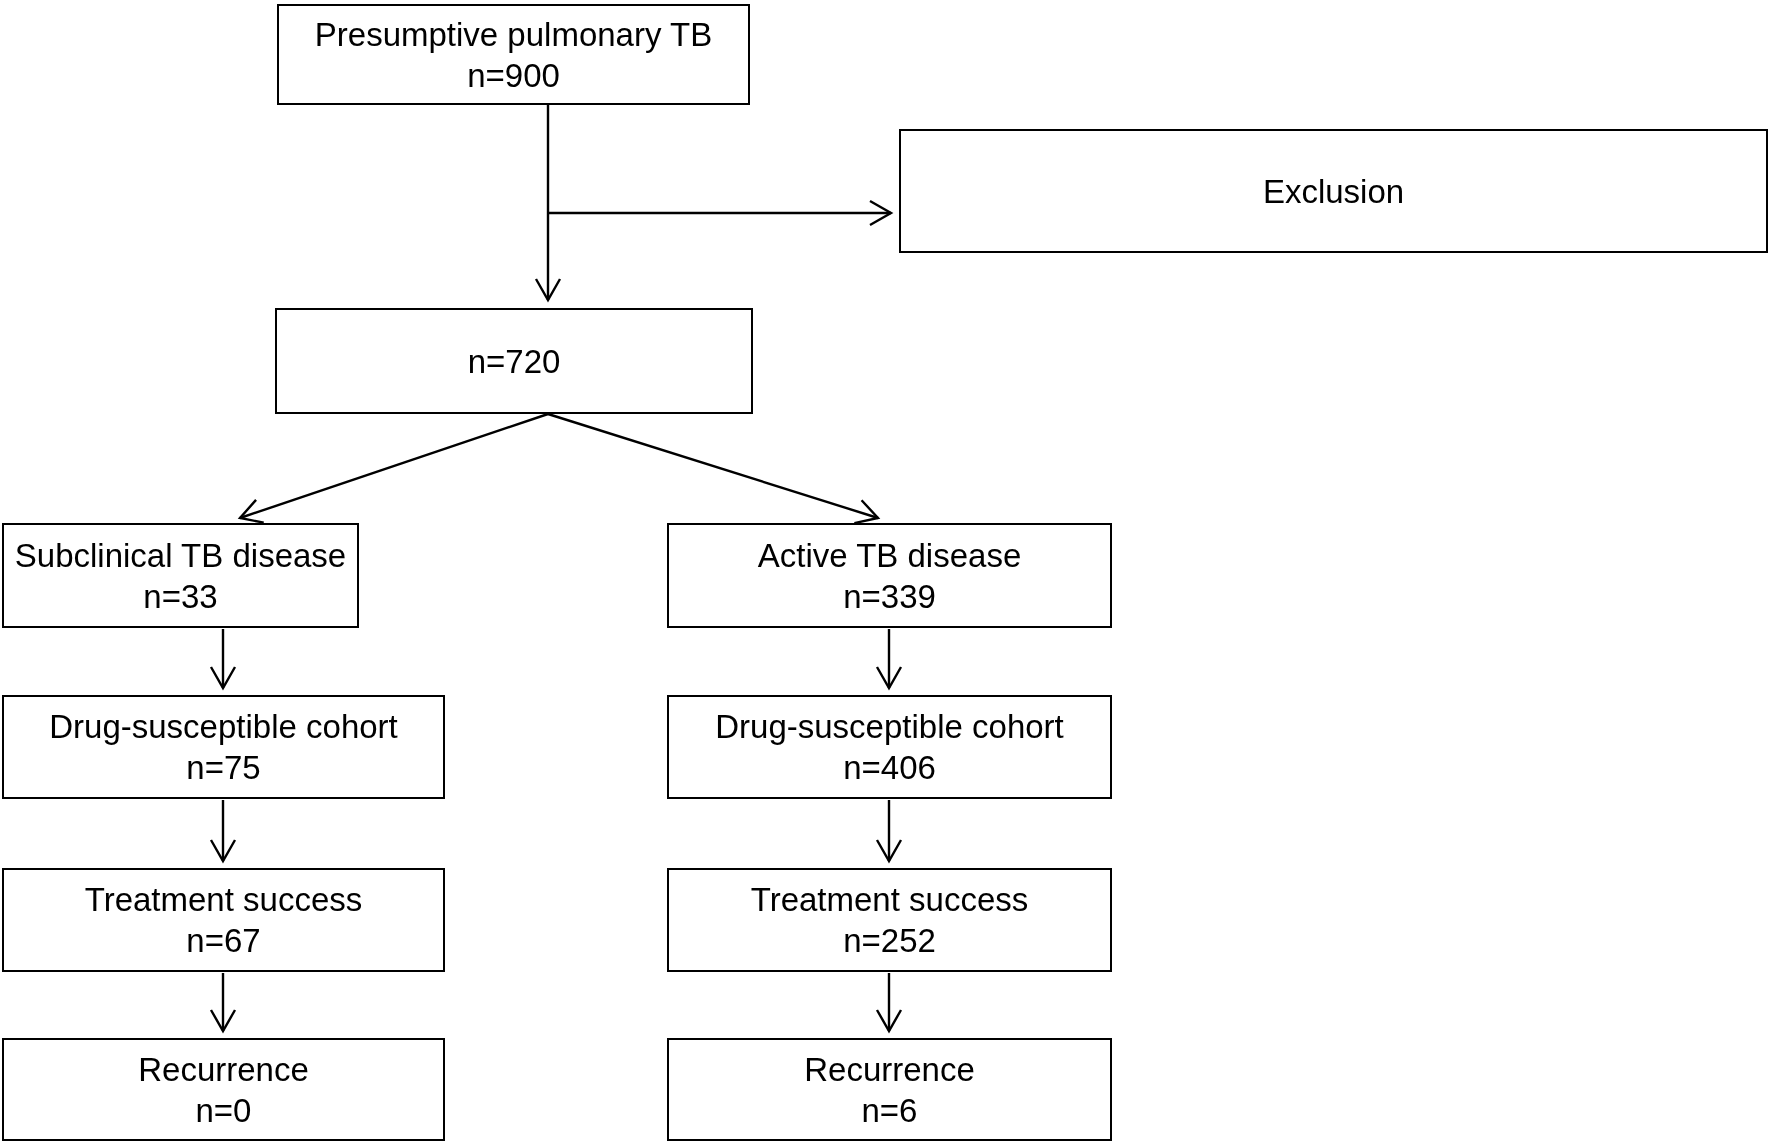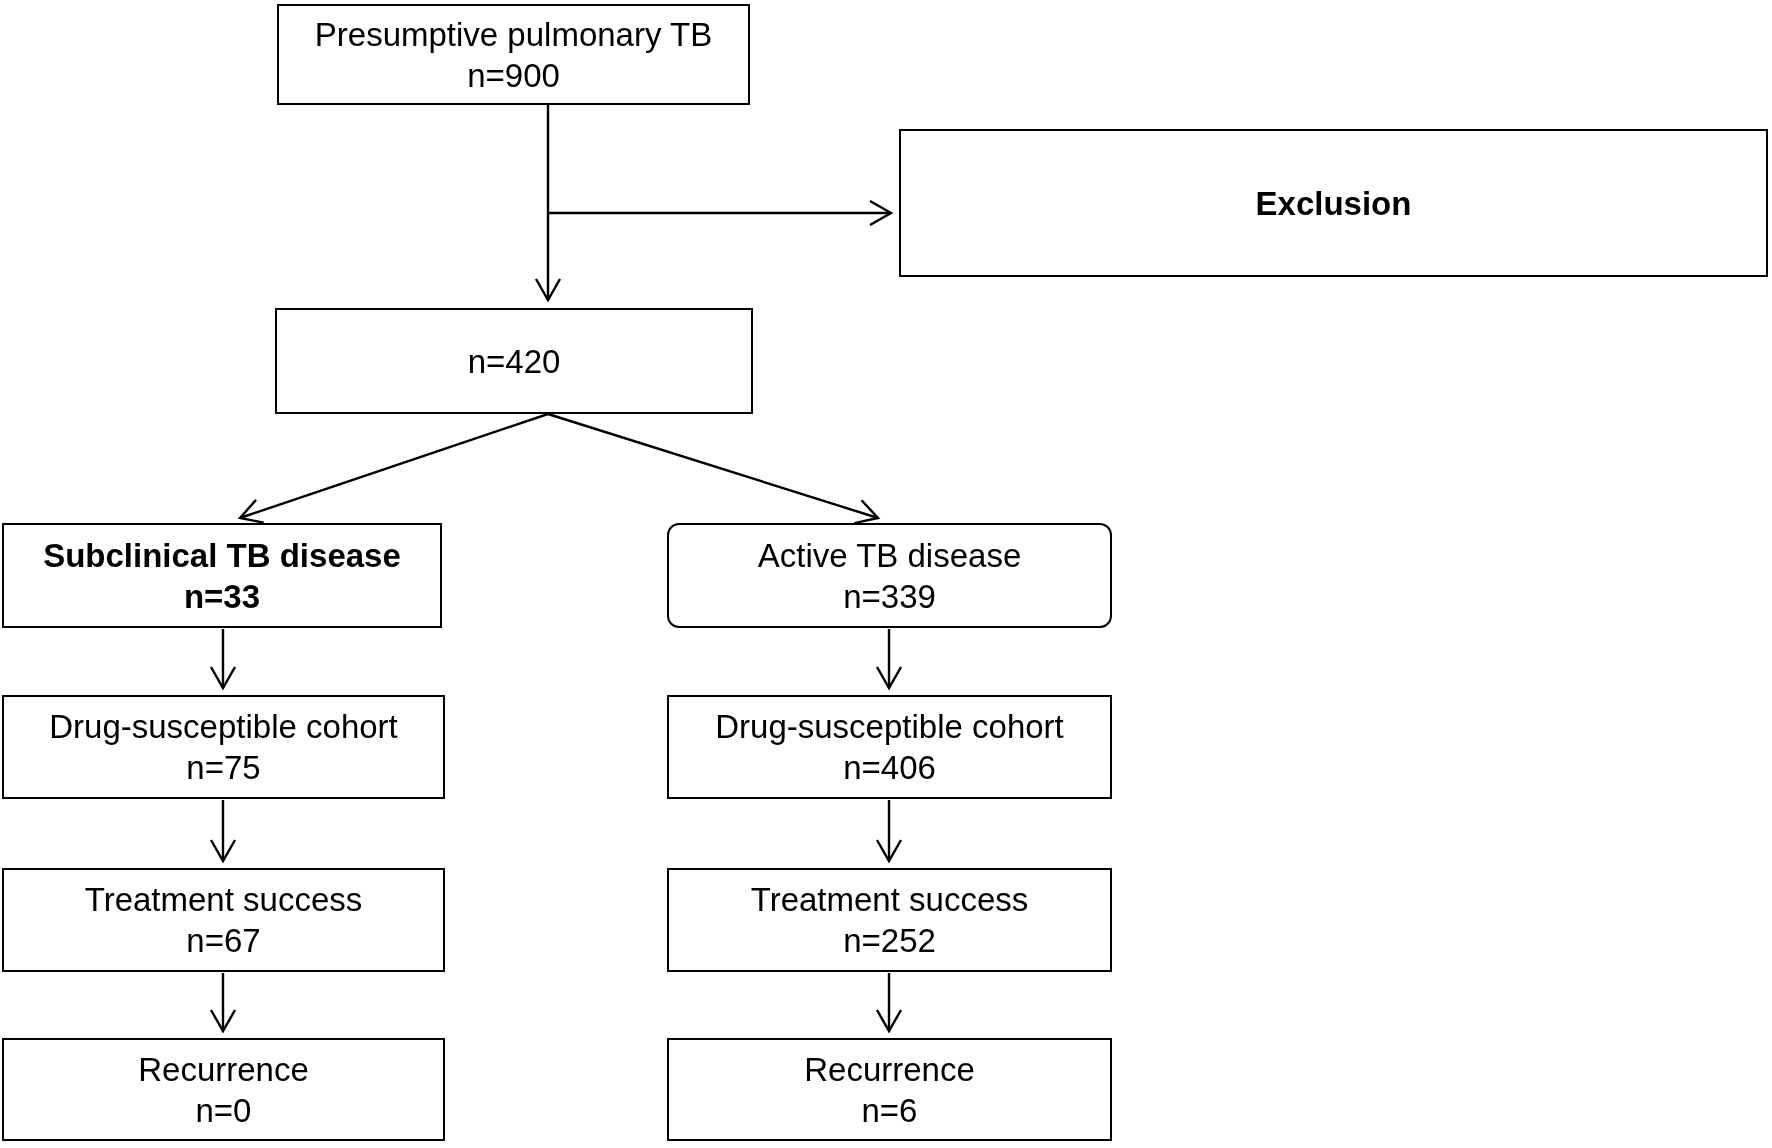--- a/index.html
+++ b/index.html
@@ -45,27 +45,27 @@
     align-items: stretch;
     text-align: left;
     padding: 4px 18px;
     line-height: 45px;
   }
   .box.exclusion .heading {
     text-align: center;
   }
   
   .b-presumptive { left: 277px; top: 4px;    width: 473px; height: 101px; }
-  .b-exclusion   { left: 899px; top: 129px;  width: 869px; height: 148px; font-weight: bold; }
+  .b-exclusion   { left: 899px; top: 129px;  width: 869px; height: 124px; }
   .b-enrolled    { left: 275px; top: 308px;  width: 478px; height: 106px; }
-  .b-subclinical { left: 2px;   top: 523px;  width: 440px; height: 105px; font-weight: bold; }
+  .b-subclinical { left: 2px;   top: 523px;  width: 357px; height: 105px; }
   .b-sub-cohort  { left: 2px;   top: 695px;  width: 443px; height: 104px; }
   .b-sub-success { left: 2px;   top: 868px;  width: 443px; height: 104px; }
   .b-sub-recur   { left: 2px;   top: 1038px; width: 443px; height: 103px; }
-  .b-active      { left: 667px; top: 523px;  width: 445px; height: 105px; border-radius: 12px; }
+  .b-active      { left: 667px; top: 523px;  width: 445px; height: 105px; }
   .b-act-cohort  { left: 667px; top: 695px;  width: 445px; height: 104px; }
   .b-act-success { left: 667px; top: 868px;  width: 445px; height: 104px; }
   .b-act-recur   { left: 667px; top: 1038px; width: 445px; height: 103px; }
 </style>
 </head>
 <body>
 
 <div class="canvas">
 
   <svg class="connectors" width="1772" height="1148" viewBox="0 0 1772 1148">
@@ -92,21 +92,21 @@
   <div class="box b-presumptive">
     <div class="bl">Presumptive pulmonary TB</div>
     <div class="bl">n=900</div>
   </div>
 
   <div class="box exclusion b-exclusion">
     <div class="heading">Exclusion</div>
   </div>
 
   <div class="box b-enrolled">
-    <div class="bl">n=420</div>
+    <div class="bl">n=720</div>
   </div>
 
   <div class="box b-subclinical">
     <div class="bl">Subclinical TB disease</div>
     <div class="bl">n=33</div>
   </div>
 
   <div class="box b-sub-cohort">
     <div class="bl">Drug-susceptible cohort</div>
     <div class="bl">n=75</div>

